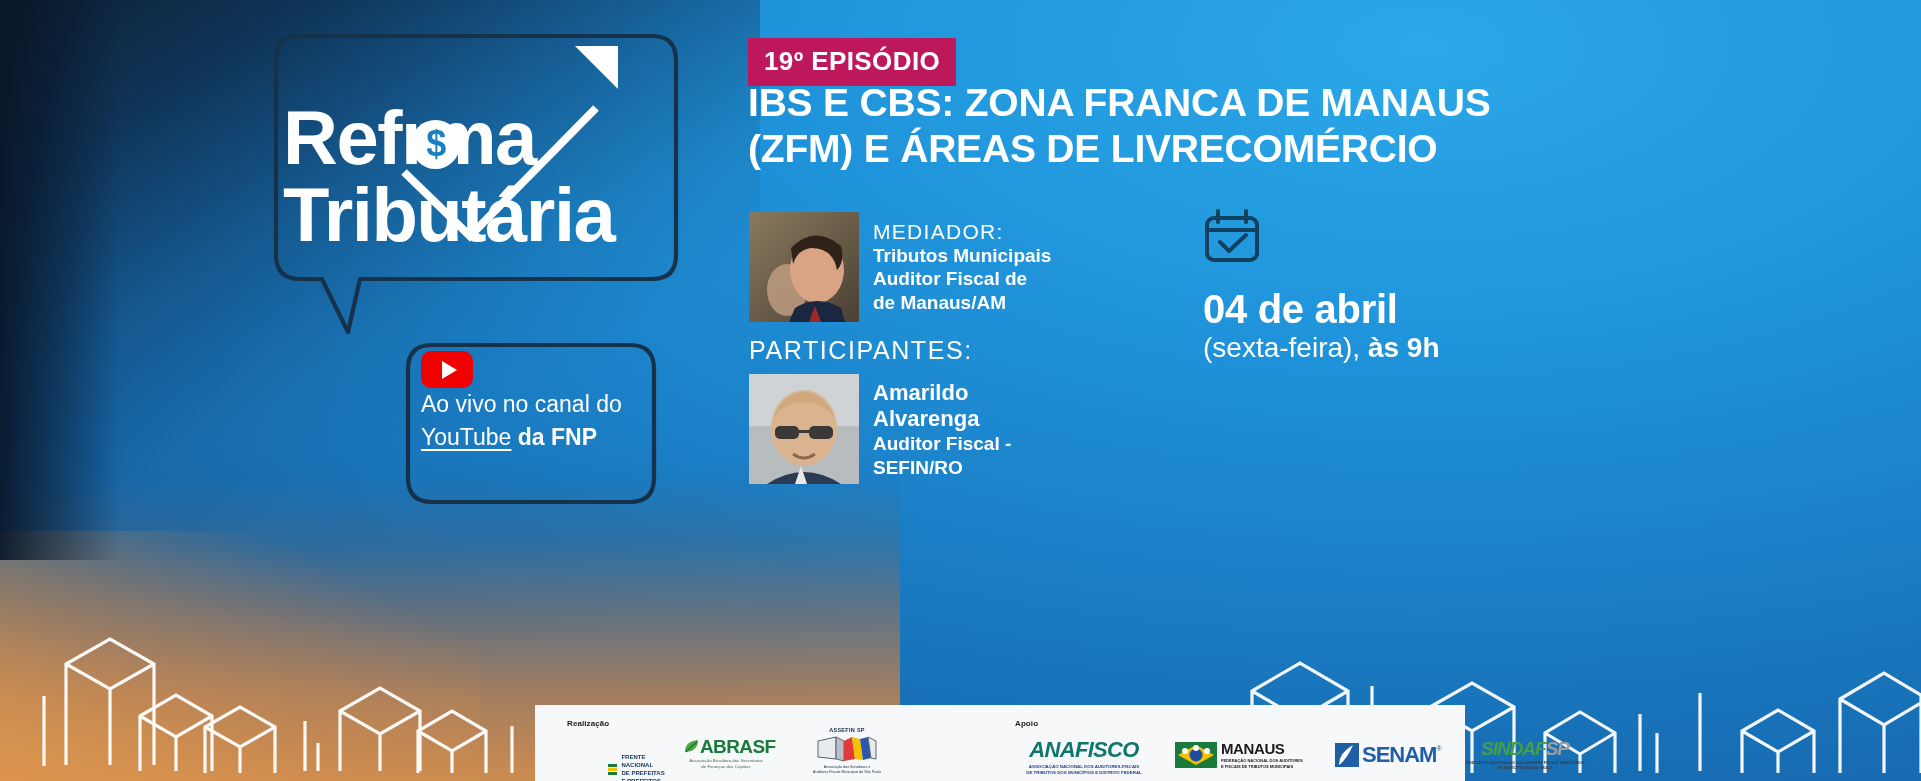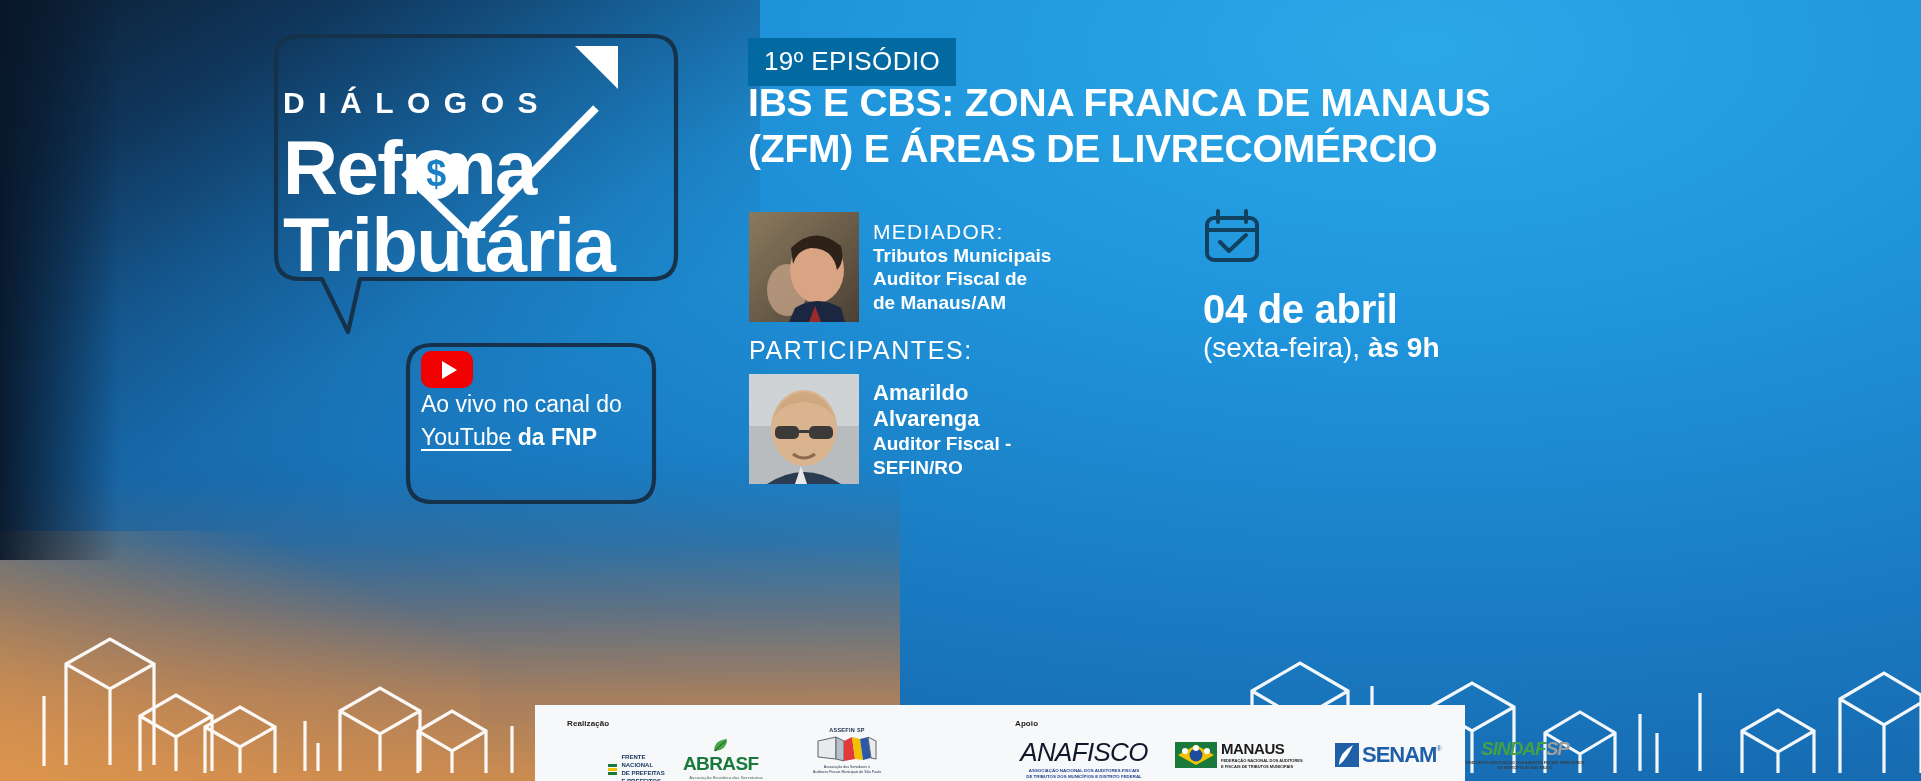--- a/index.html
+++ b/index.html
@@ -119,23 +119,23 @@
     color:#ffffff; font-size:23px; line-height:1.42; font-weight:400;
   }
   .yt-text .u { text-decoration:underline; text-underline-offset:4px; }
   .yt-text b { font-weight:700; }
 
   
   .content { position:absolute; left:748px; top:0; width:1173px; height:781px; }
 
   .ep-badge {
     position:absolute; left:0; top:38px;
-    background:#0369a1;
-    color:#ffffff;
-    font-size:26px; font-weight:400;
+    background:#be185d;
+    color:#ffffff;
+    font-size:26px; font-weight:700;
     letter-spacing:0.4px;
     padding:8px 16px 9px 16px;
   }
   .title {
     position:absolute; left:0; top:80px; width:760px;
     color:#ffffff;
     font-size:39px; font-weight:800;
     line-height:1.19;
     letter-spacing:-0.2px;
   }
@@ -197,21 +197,21 @@
   .fnp-txt { font-size:6px; font-weight:800; color:#10355e; line-height:1.32; margin-left:4px; }
   .fnp-bars { display:inline-block; width:9px; margin-left:1px; }
   .fnp-bars i { display:block; height:3px; margin-bottom:1.3px; }
 
   .abrasf-txt { font-size:19px; font-weight:800; color:#1a7a3c; letter-spacing:-0.6px; line-height:1; }
   .abrasf-sub { font-size:4.4px; color:#4a6a4e; line-height:1.4; text-align:center; margin-top:2px; }
 
   .assefin-top { font-size:5.5px; font-weight:800; color:#1b2b4b; text-align:center; letter-spacing:0.3px; }
   .assefin-bot { font-size:3.6px; color:#1b2b4b; text-align:center; line-height:1.35; margin-top:2px; }
 
-  .anafisco-txt { font-size:26px; font-weight:400; font-style:italic; color:#0f172a; letter-spacing:-0.7px; line-height:1; }
+  .anafisco-txt { font-size:22px; font-weight:700; font-style:italic; color:#0f766e; letter-spacing:-0.7px; line-height:1; }
   .anafisco-sub { font-size:4.4px; font-weight:700; color:#1f3f8f; text-align:center; line-height:1.45; margin-top:2.5px; }
 
   .fenafim-txt { font-size:15px; font-weight:800; color:#1b1b1b; letter-spacing:-0.4px; line-height:1; }
   .fenafim-sub { font-size:4px; font-weight:700; color:#1b1b1b; line-height:1.4; margin-top:2px; }
 
   .senam-txt { font-size:22px; font-weight:800; color:#1f5fa8; letter-spacing:-1px; line-height:1; }
 
   .sindaf-a { font-size:19px; font-weight:800; font-style:italic; color:#43a047; letter-spacing:-1px; line-height:1; }
   .sindaf-b { font-size:19px; font-weight:800; font-style:italic; color:#9e9e9e; letter-spacing:-1px; line-height:1; }
   .sindaf-sub { font-size:3.7px; font-weight:700; color:#3b3b3b; text-align:center; line-height:1.45; margin-top:2.5px; }
@@ -271,21 +271,20 @@
     </g>
     <g fill="none" stroke="#ffffff" stroke-width="8" stroke-linejoin="miter" stroke-linecap="butt">
       <path d="M404 172 L470 236 L596 108"></path>
     </g>
     <g fill="#ffffff">
       <path d="M575 46 L618 46 L618 89 L601 72 L575 46 Z"></path>
     </g>
   </svg>
 
   <div class="logo-block">
-    <div class="logo-dialogos">DIÁLOGOS</div>
     <div class="logo-reforma">
       <span>Ref</span><span>rma</span>
       <span class="dollar-o">
         <span>$</span>
       </span>
     </div>
     <div class="logo-tributaria">Tributária</div>
   </div>
 
   <div class="yt-icon">
@@ -385,21 +384,21 @@
         </span>
         <span class="fnp-txt">
           <span>FRENTE</span><br>
           <span>NACIONAL</span><br>
           <span>DE PREFEITAS</span><br>
           <span>E PREFEITOS</span>
         </span>
       </div>
 
       <div class="lb-logo" style="left:148px; top:32px; flex-direction:column; align-items:flex-start;">
-        <div style="display:flex;align-items:center;flex-direction:column;">
+        <div style="display:flex;align-items:center;">
           <svg width="17" height="17" viewBox="0 0 17 17">
             <path d="M2 14 Q2 3 15 2 Q15 13 3 14 Z" fill="#4aa84a"></path>
             <path d="M3 14 Q8 8 14 4" stroke="#2d6e2d" stroke-width="1.3" fill="none"></path>
           </svg>
           <span class="abrasf-txt">ABRASF</span>
         </div>
         <div class="abrasf-sub" style="width:86px;">
           <span>Associação Brasileira das Secretarias</span><br>
           <span>de Finanças das Capitais</span>
         </div>

